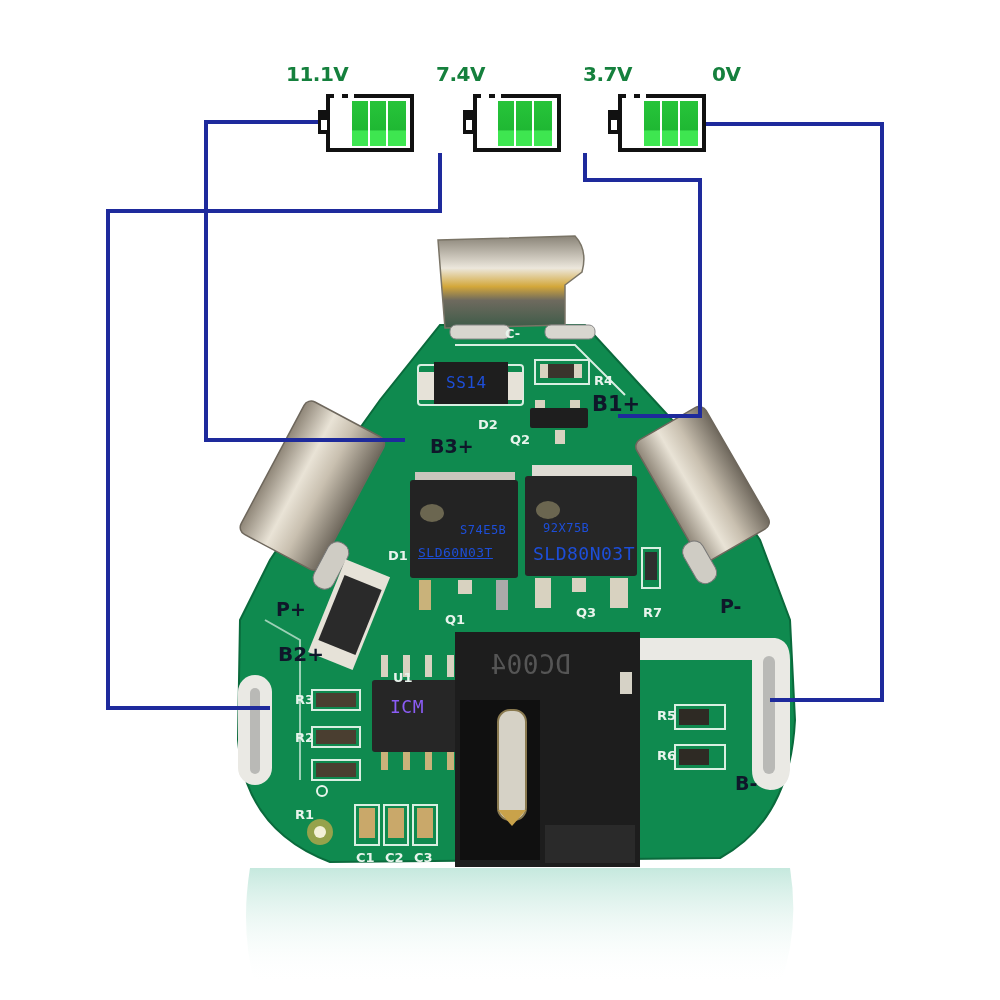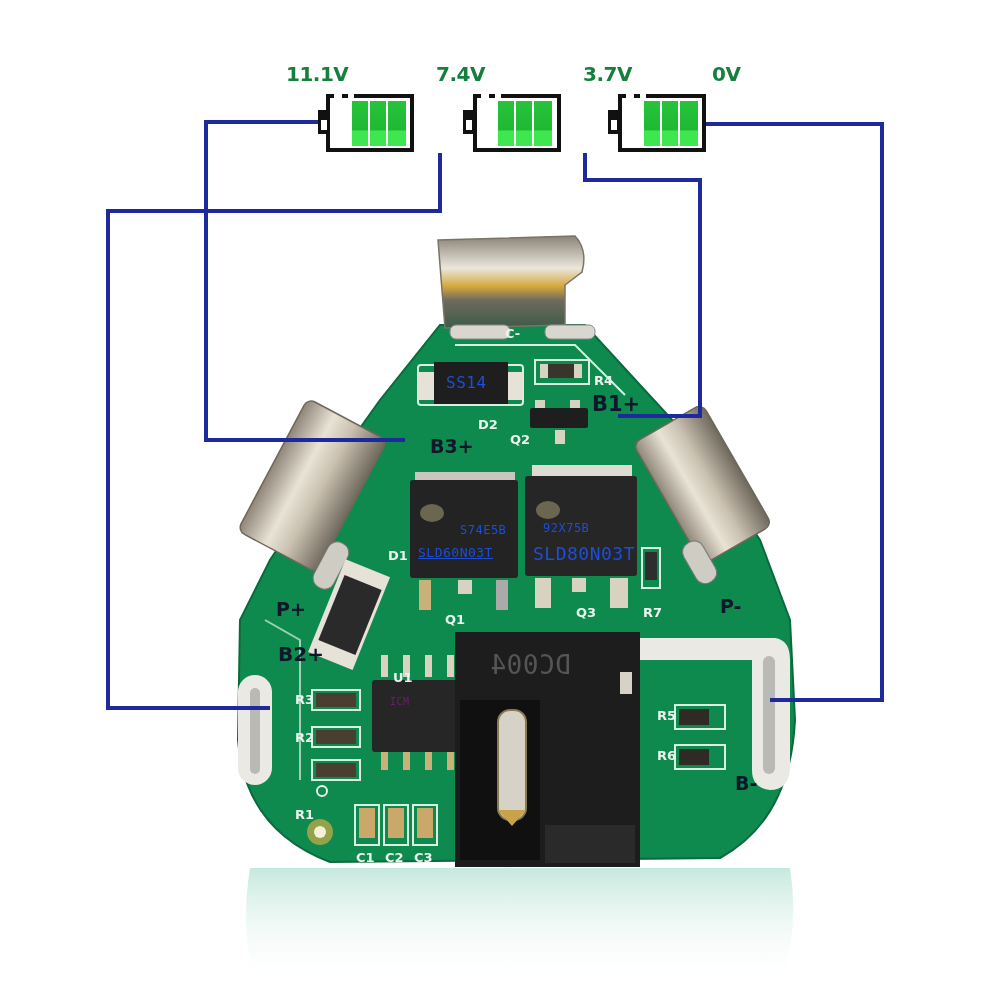--- a/index.html
+++ b/index.html
@@ -245,14 +245,14 @@
 <div class="silk-sm" style="left:657px;top:748px;">R6</div>
 <div class="silk-sm" style="left:356px;top:850px;">C1</div>
 <div class="silk-sm" style="left:385px;top:850px;">C2</div>
 <div class="silk-sm" style="left:414px;top:850px;">C3</div>
 
 <div class="chip-text" style="left:446px;top:373px;font-size:16px;">SS14</div>
 <div class="chip-text" style="left:460px;top:523px;font-size:12px;">S74E5B</div>
 <div class="chip-text" style="left:418px;top:545px;font-size:13px;text-decoration:underline;">SLD60N03T</div>
 <div class="chip-text" style="left:543px;top:521px;font-size:12px;">92X75B</div>
 <div class="chip-text" style="left:533px;top:543px;font-size:18px;">SLD80N03T</div>
-<div class="chip-text" style="left:390px;top:696px;font-size:10px;color:#701a75;">ICM</div>
+<div class="chip-text" style="left:390px;top:696px;font-size:18px;color:#8b5cf6;">ICM</div>
 <div class="chip-text" style="left:490px;top:650px;font-size:26px;color:#555;transform:scaleX(-1);">DC004</div>
 
 </body></html>

